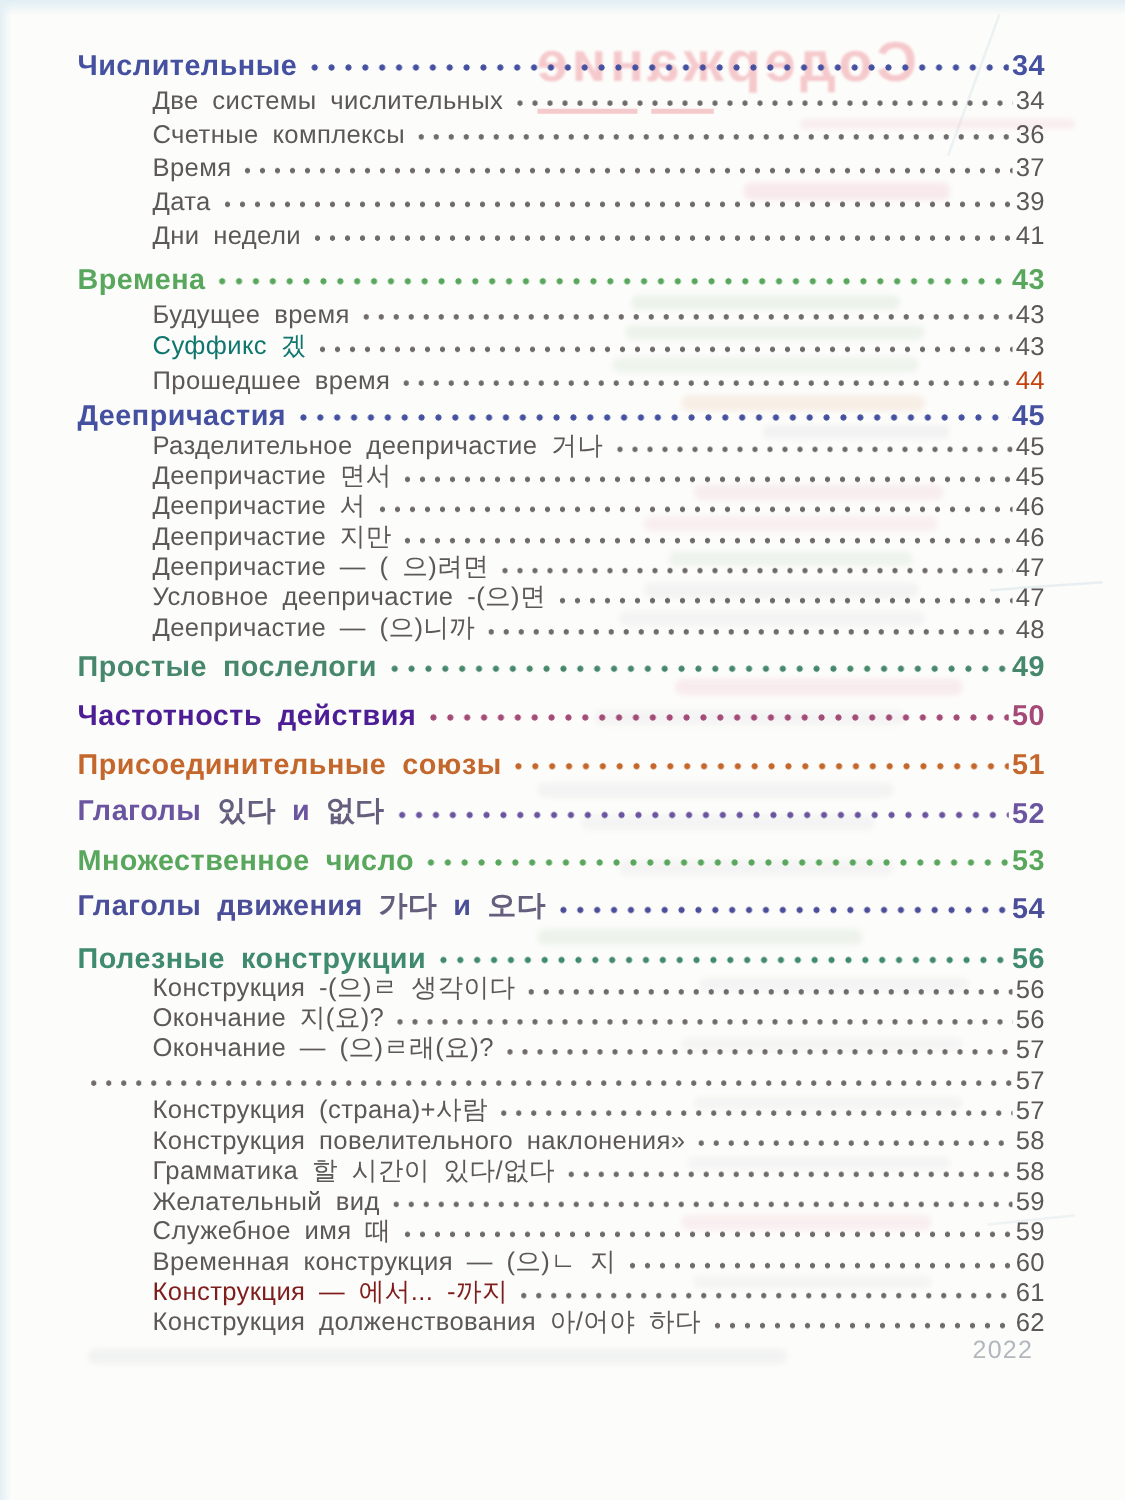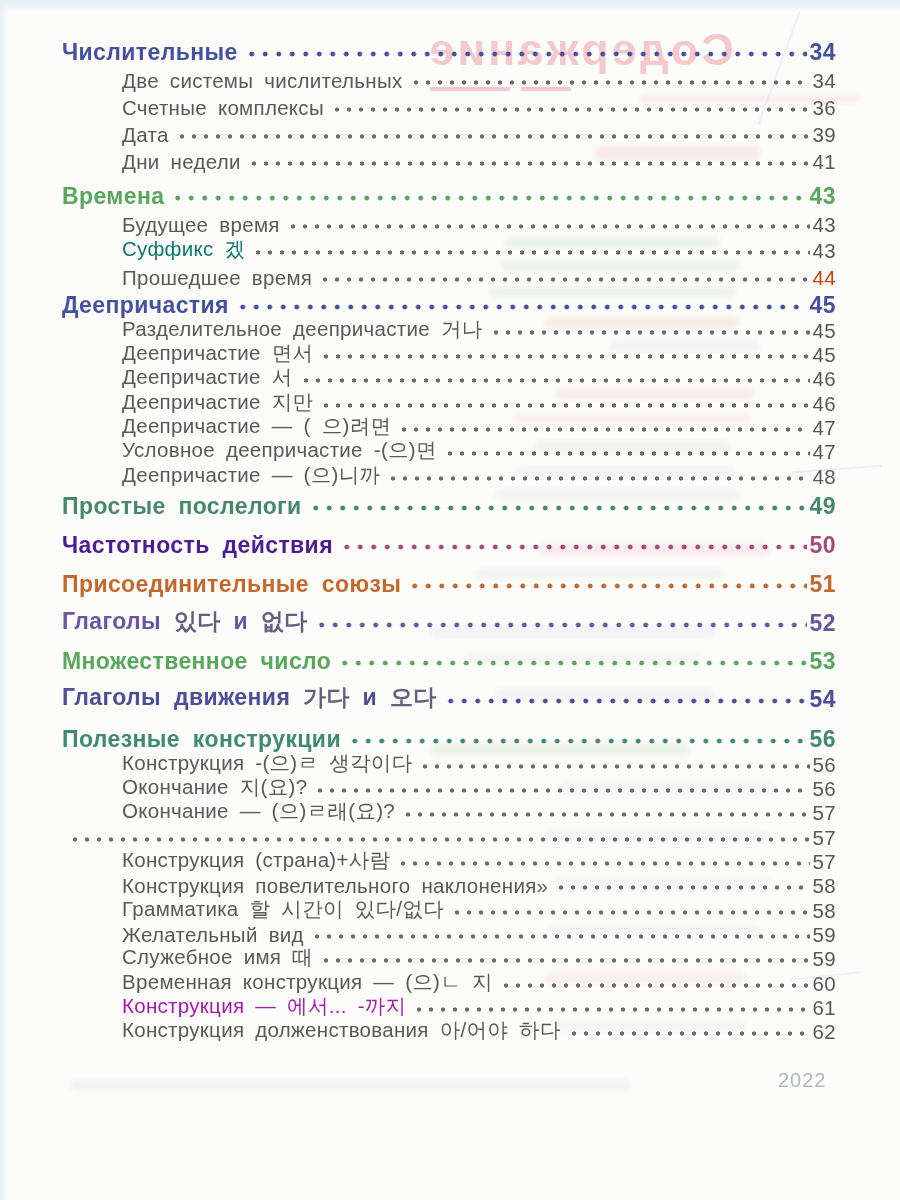--- a/index.html
+++ b/index.html
@@ -105,20 +105,25 @@
         <span class="lbl" style="color: rgb(92, 87, 89);">Две системы числительных</span>
         <span class="leader" style="color: rgb(111, 106, 108);"></span>
         <span class="pg" style="color: rgb(92, 87, 89);">34</span>
       </div>
       <div class="row i" style="height: 27px;">
         <span class="lbl" style="color: rgb(92, 87, 89);">Счетные комплексы</span>
         <span class="leader" style="color: rgb(111, 106, 108);"></span>
         <span class="pg" style="color: rgb(92, 87, 89);">36</span>
       </div>
       <div class="row i" style="height: 27px;">
+        <span class="lbl" style="color: rgb(92, 87, 89);">Время</span>
+        <span class="leader" style="color: rgb(111, 106, 108);"></span>
+        <span class="pg" style="color: rgb(92, 87, 89);">37</span>
+      </div>
+      <div class="row i" style="height: 27px;">
         <span class="lbl" style="color: rgb(92, 87, 89);">Дата</span>
         <span class="leader" style="color: rgb(111, 106, 108);"></span>
         <span class="pg" style="color: rgb(92, 87, 89);">39</span>
       </div>
       <div class="row i" style="height: 27px;">
         <span class="lbl" style="color: rgb(92, 87, 89);">Дни недели</span>
         <span class="leader" style="color: rgb(111, 106, 108);"></span>
         <span class="pg" style="color: rgb(92, 87, 89);">41</span>
       </div>
       <div class="row h" style="height: 30px; margin-top: 6px;">
@@ -259,21 +264,21 @@
         <span class="lbl" style="color: rgb(92, 87, 89);">Служебное имя 때</span>
         <span class="leader" style="color: rgb(111, 106, 108);"></span>
         <span class="pg" style="color: rgb(92, 87, 89);">59</span>
       </div>
       <div class="row i" style="height: 24.3px;">
         <span class="lbl" style="color: rgb(92, 87, 89);">Временная конструкция — (으)ㄴ 지</span>
         <span class="leader" style="color: rgb(111, 106, 108);"></span>
         <span class="pg" style="color: rgb(92, 87, 89);">60</span>
       </div>
       <div class="row i" style="height: 24.3px;">
-        <span class="lbl" style="color: #a21caf;">Конструкция — 에서... -까지</span>
+        <span class="lbl" style="color: #7f1d1d;">Конструкция — 에서... -까지</span>
         <span class="leader" style="color: rgb(111, 106, 108);"></span>
         <span class="pg" style="color: rgb(92, 87, 89);">61</span>
       </div>
       <div class="row i" style="height: 24.3px;">
         <span class="lbl" style="color: rgb(92, 87, 89);">Конструкция долженствования 아/어야 하다</span>
         <span class="leader" style="color: rgb(111, 106, 108);"></span>
         <span class="pg" style="color: rgb(92, 87, 89);">62</span>
       </div>
     </div>
 

